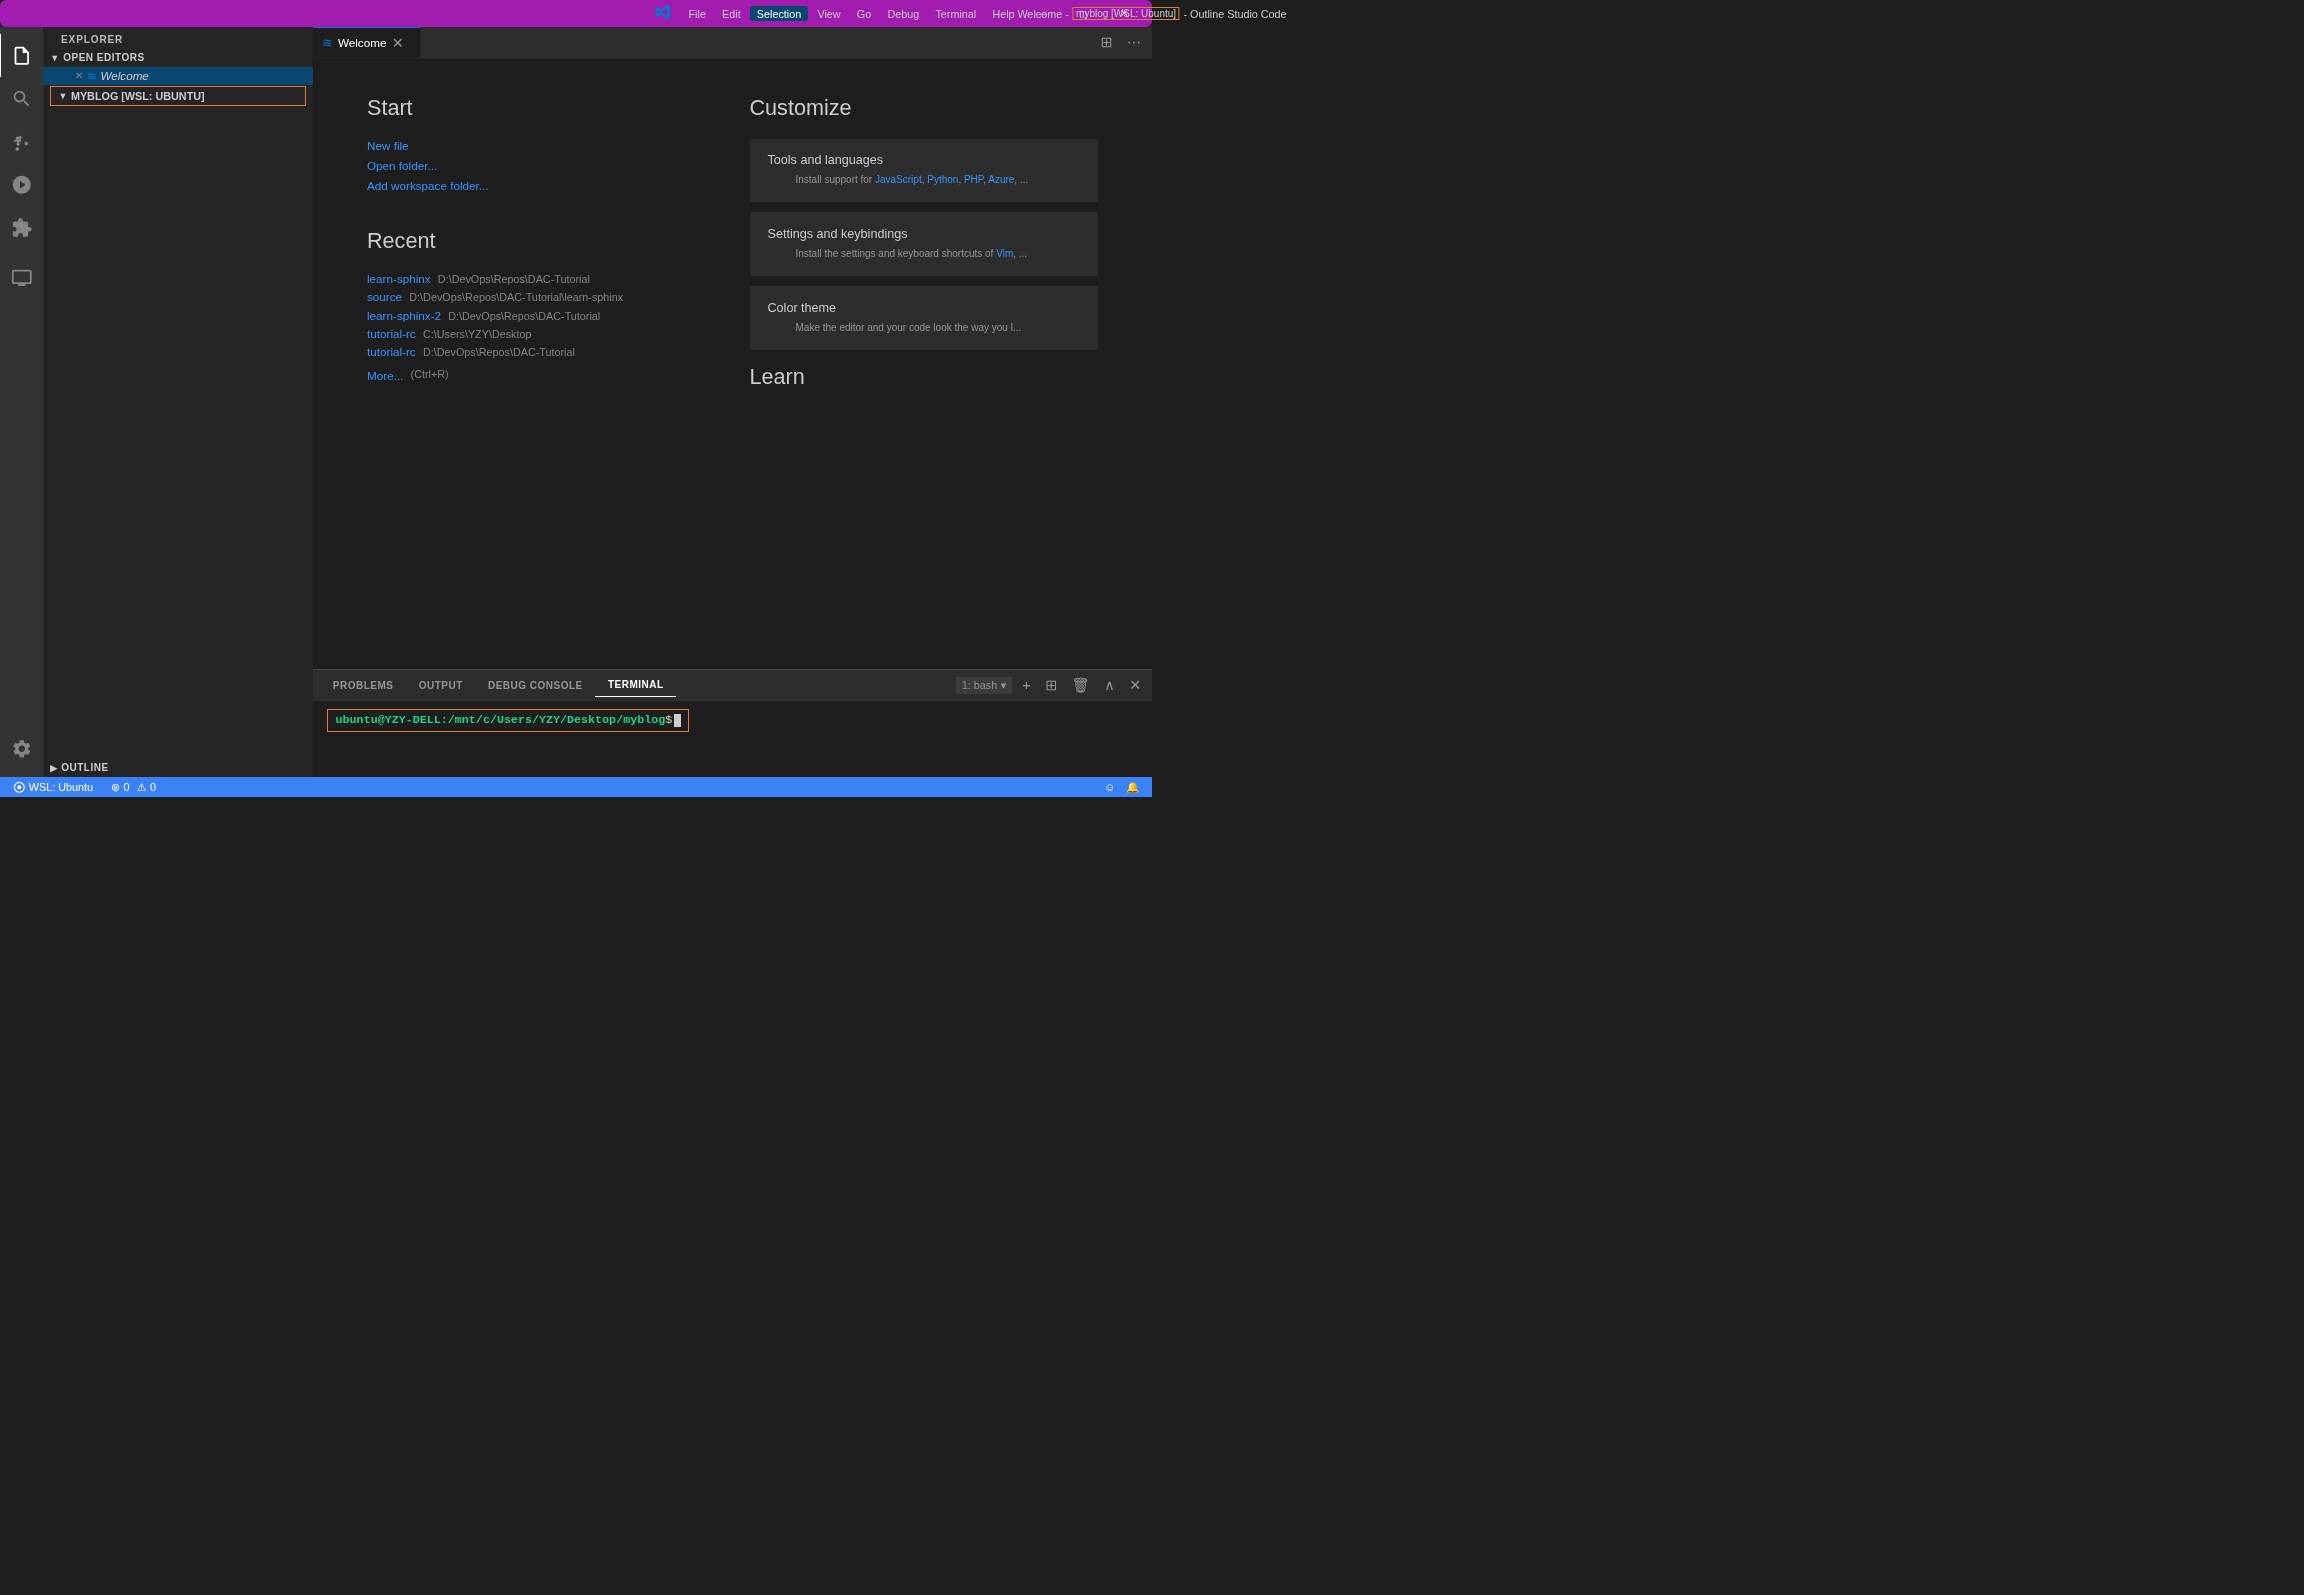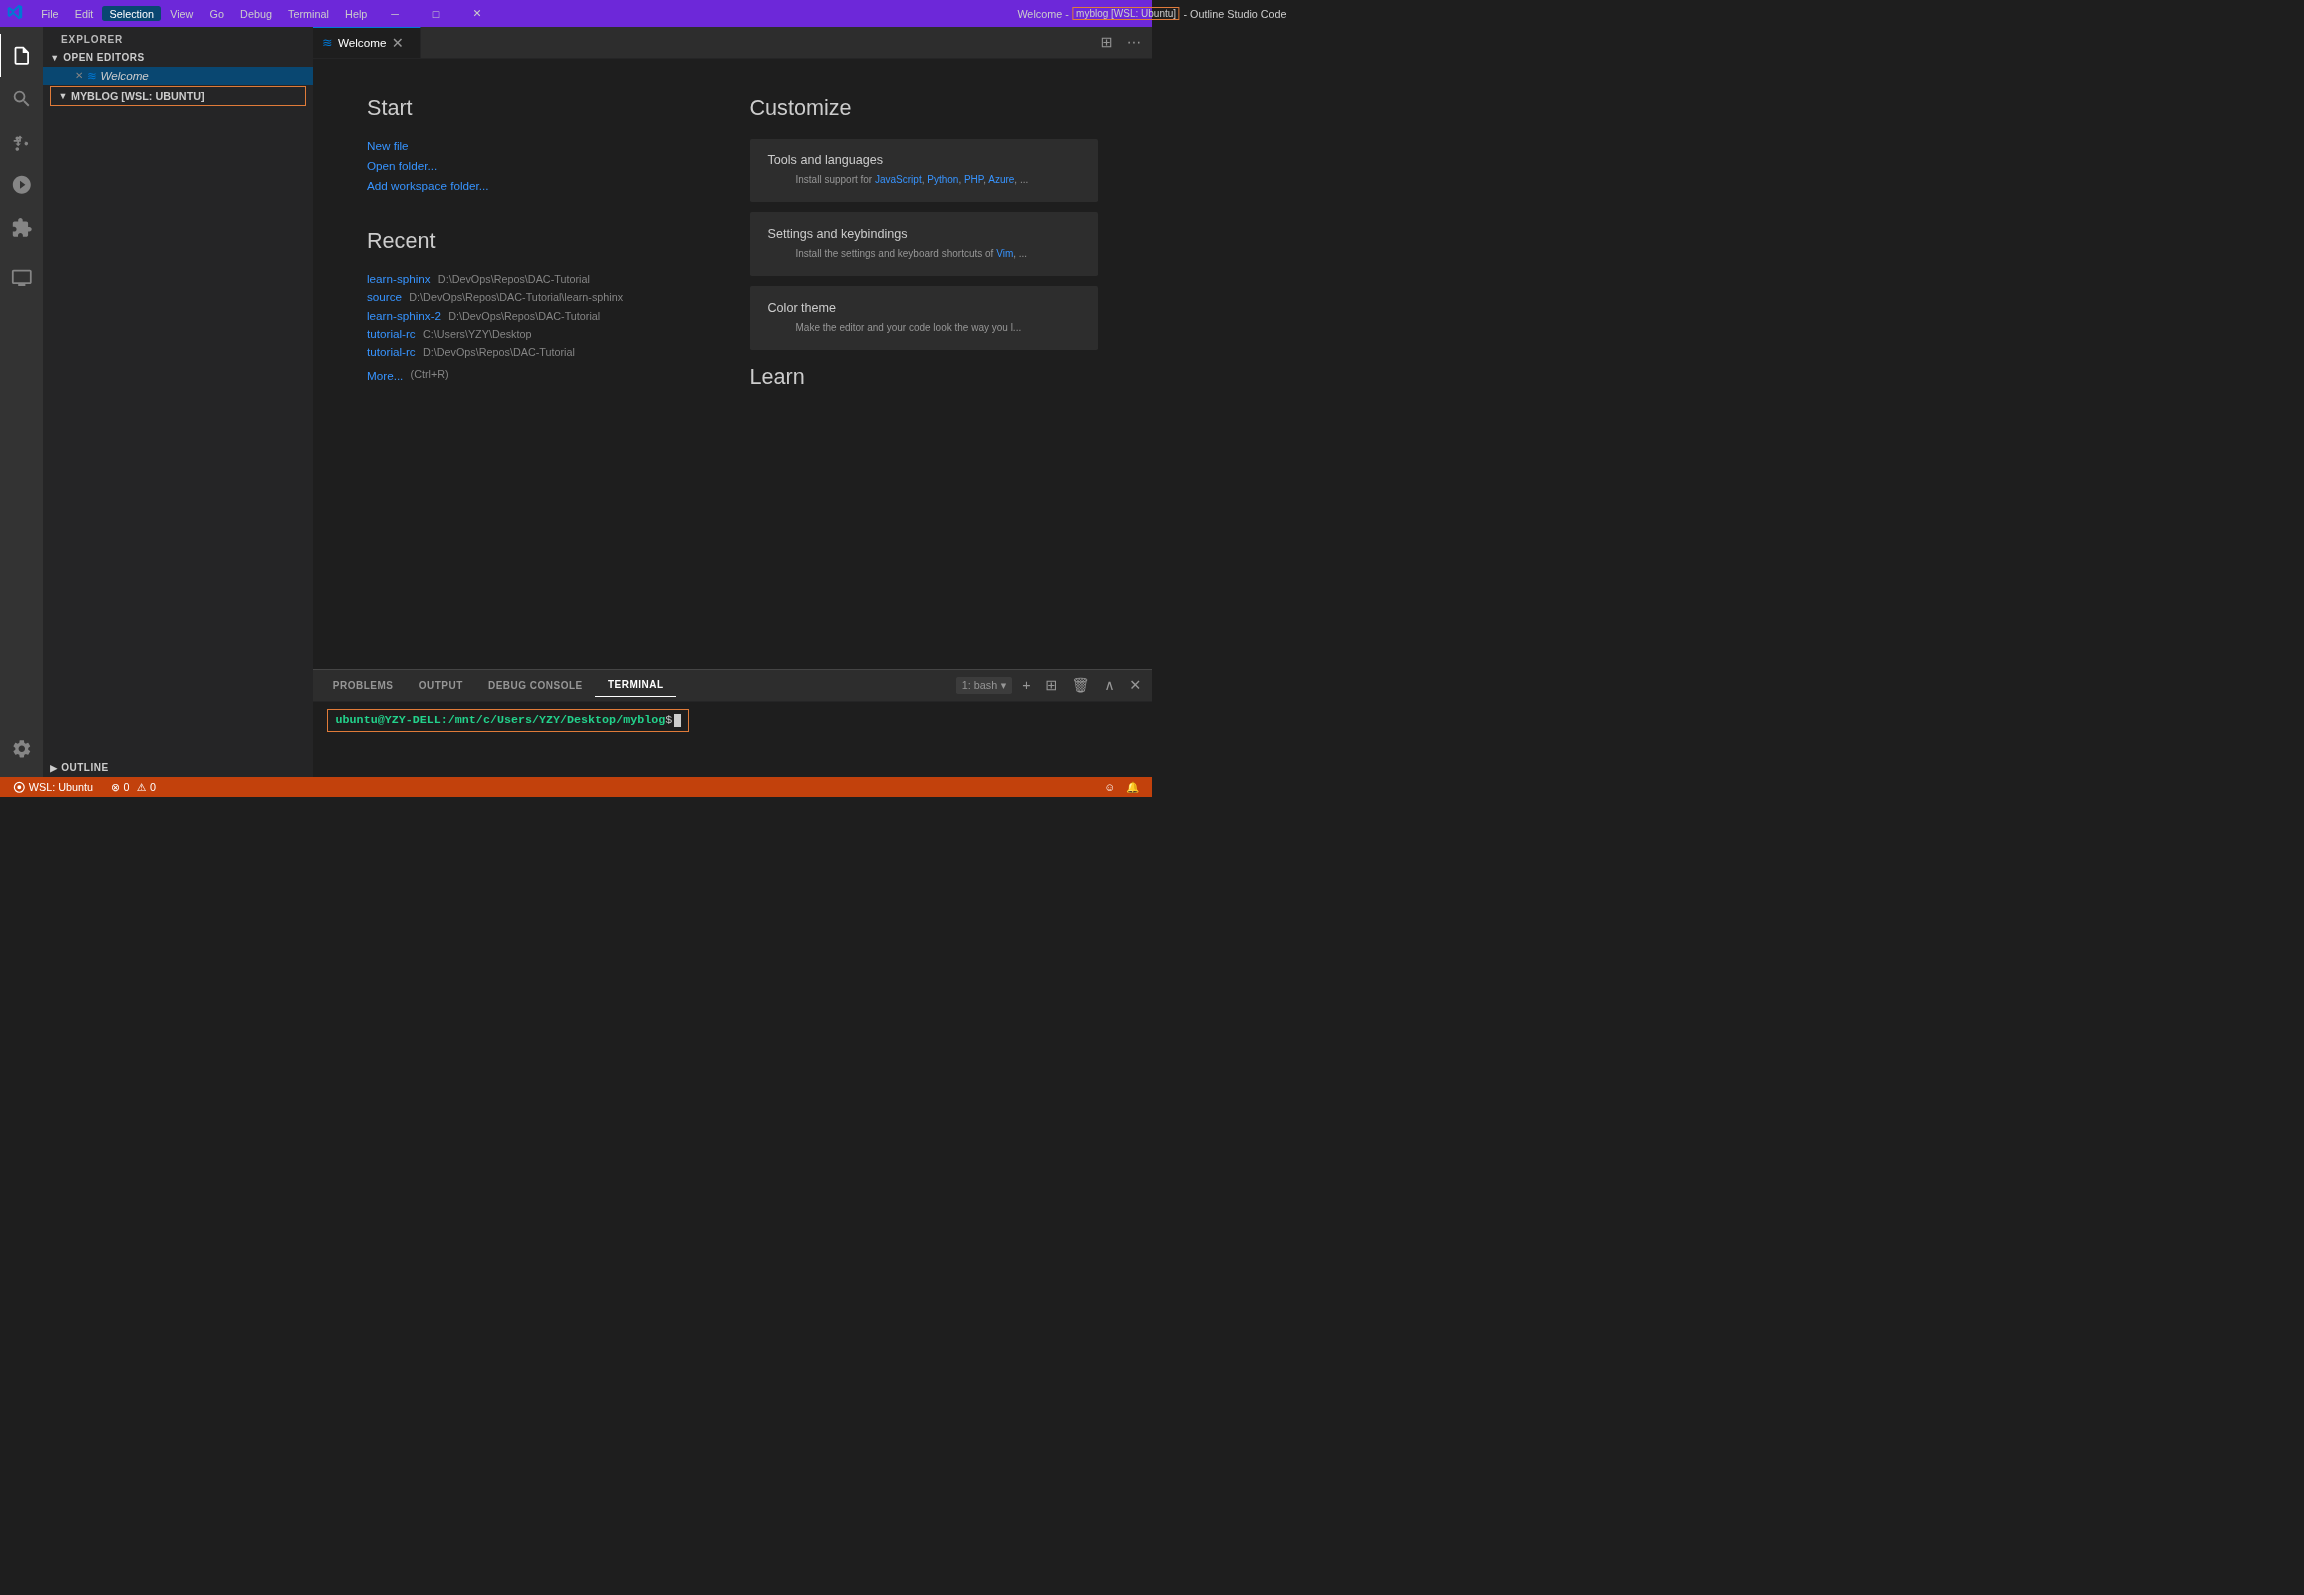--- a/index.html
+++ b/index.html
@@ -9,26 +9,27 @@
       color: #cccccc;
       width: 1152px;
       height: 797px;
       overflow: hidden;
       font-size: 11.7px;
     }
 
     
     .titlebar {
       height: 27px;
-      background: #6d28d9;
-      display: flex;
-      align-items: center;
-      justify-content: flex-start;
+      background: #a21caf;
+      display: flex;
+      align-items: center;
+      justify-content: flex-end;
       padding: 0 7.2px;
       user-select: none;
+      border-radius: 6px;
     }
     .titlebar-left {
       display: flex;
       align-items: center;
       gap: 10.8px;
     }
     .titlebar-logo {
       color: #0078d4;
       font-size: 14.4px;
     }
@@ -387,21 +388,21 @@
       width: 7.2px;
       height: 12.6px;
       background: #cccccc;
       margin-left: 1.8px;
       vertical-align: middle;
     }
 
     
     .statusbar {
       height: 20px;
-      background: #c2410c;
+      background: #3b82f6;
       display: flex;
       align-items: center;
       padding: 0 7.2px;
       font-size: 10.8px;
       color: white;
       gap: 7.2px;
     }
     .status-item {
       display: flex;
       align-items: center;

